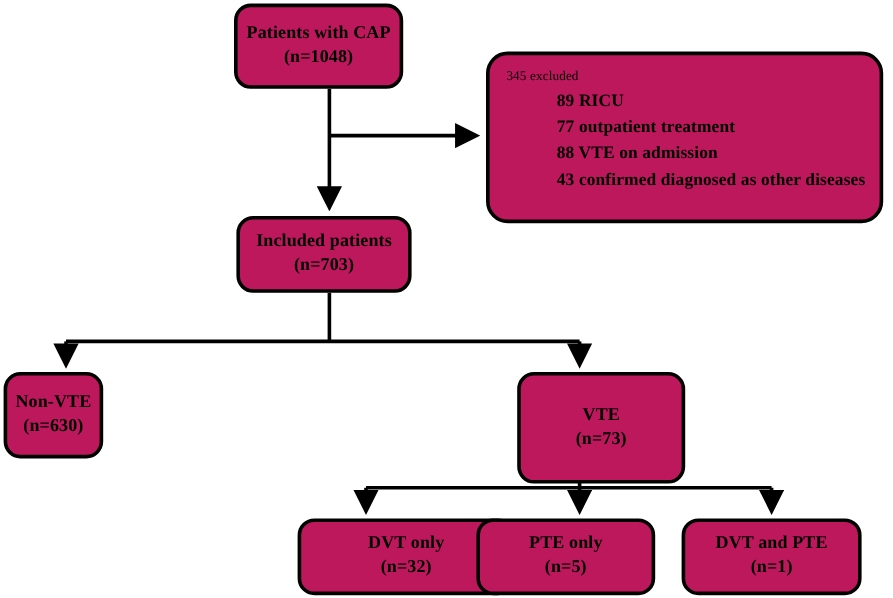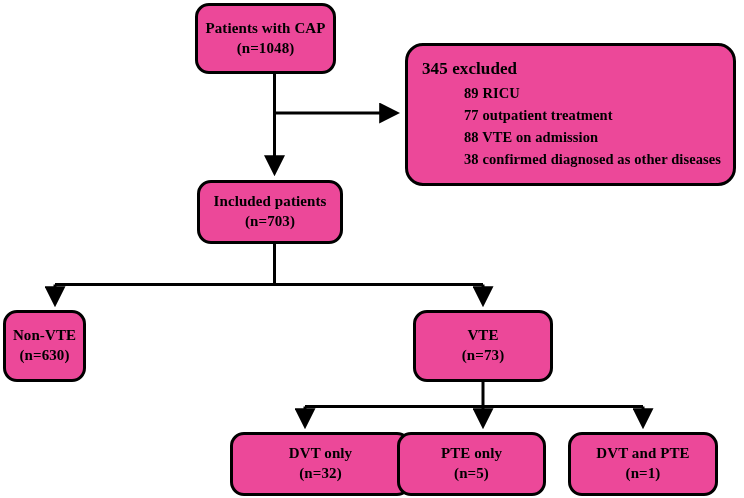--- a/index.html
+++ b/index.html
@@ -25,21 +25,21 @@
     top: 0;
     width: 744px;
     height: 498px;
     pointer-events: none;
   }
   .node {
     position: absolute;
     box-sizing: border-box;
     border: 3px solid #000000;
     border-radius: 14px;
-    background: #ec4899;
+    background: #be185d;
     display: flex;
     flex-direction: column;
     align-items: center;
     justify-content: center;
     text-align: center;
     font-weight: bold;
     font-size: 15px;
     line-height: 1.32;
     letter-spacing: 0.1px;
   }
@@ -50,41 +50,41 @@
   }
 
   
   #node-cap        { left: 195px; top: 3px;   width: 141px; height: 71px; }
   #node-excluded   { left: 405px; top: 43px;  width: 331px; height: 143px;
                      border-radius: 18px;
                      align-items: flex-start; justify-content: flex-start;
                      padding: 10px 0 0 14px; text-align: left; }
   #node-included   { left: 197px; top: 180px; width: 146px; height: 64px; }
   #node-nonvte     { left: 3px;   top: 310px; width: 83px; height: 72px; }
-  #node-vte        { left: 413px; top: 310px; width: 140px; height: 72px; }
-  #node-dvt-only   { left: 230px; top: 432px; width: 181px; height: 64px; justify-content: center; }
+  #node-vte        { left: 431px; top: 310px; width: 140px; height: 93px; }
+  #node-dvt-only   { left: 248px; top: 432px; width: 181px; height: 64px; justify-content: center; }
   #node-pte-only   { left: 397px; top: 432px; width: 149px; height: 64px; }
   #node-dvt-pte    { left: 568px; top: 432px; width: 150px; height: 64px; }
 
   
   #excluded-list {
     list-style: none;
     margin: 0;
     padding: 0;
     font-weight: bold;
     font-size: 14.5px;
     line-height: 1.52;
   }
   #excluded-list li {
     white-space: nowrap;
     padding-left: 42px;
   }
   #excluded-heading {
-    font-weight: bold;
-    font-size: 17px;
+    font-weight: normal;
+    font-size: 11px;
     line-height: 1.52;
     white-space: nowrap;
   }
 </style>
 </head>
 <body>
 
 <div id="flow-root">
 
   <svg id="connector-layer" viewBox="0 0 744 498">
@@ -114,21 +114,21 @@
     <span class="line1">Patients with CAP</span>
     <span class="line2">(n=1048)</span>
   </div>
 
   <div class="node" id="node-excluded">
     <div id="excluded-heading">345 excluded</div>
     <ul id="excluded-list">
       <li>89 RICU</li>
       <li>77 outpatient treatment</li>
       <li>88 VTE on admission</li>
-      <li>38 confirmed diagnosed as other diseases</li>
+      <li>43 confirmed diagnosed as other diseases</li>
     </ul>
   </div>
 
   <div class="node" id="node-included">
     <span class="line1">Included patients</span>
     <span class="line2">(n=703)</span>
   </div>
 
   <div class="node" id="node-nonvte">
     <span class="line1">Non-VTE</span>

